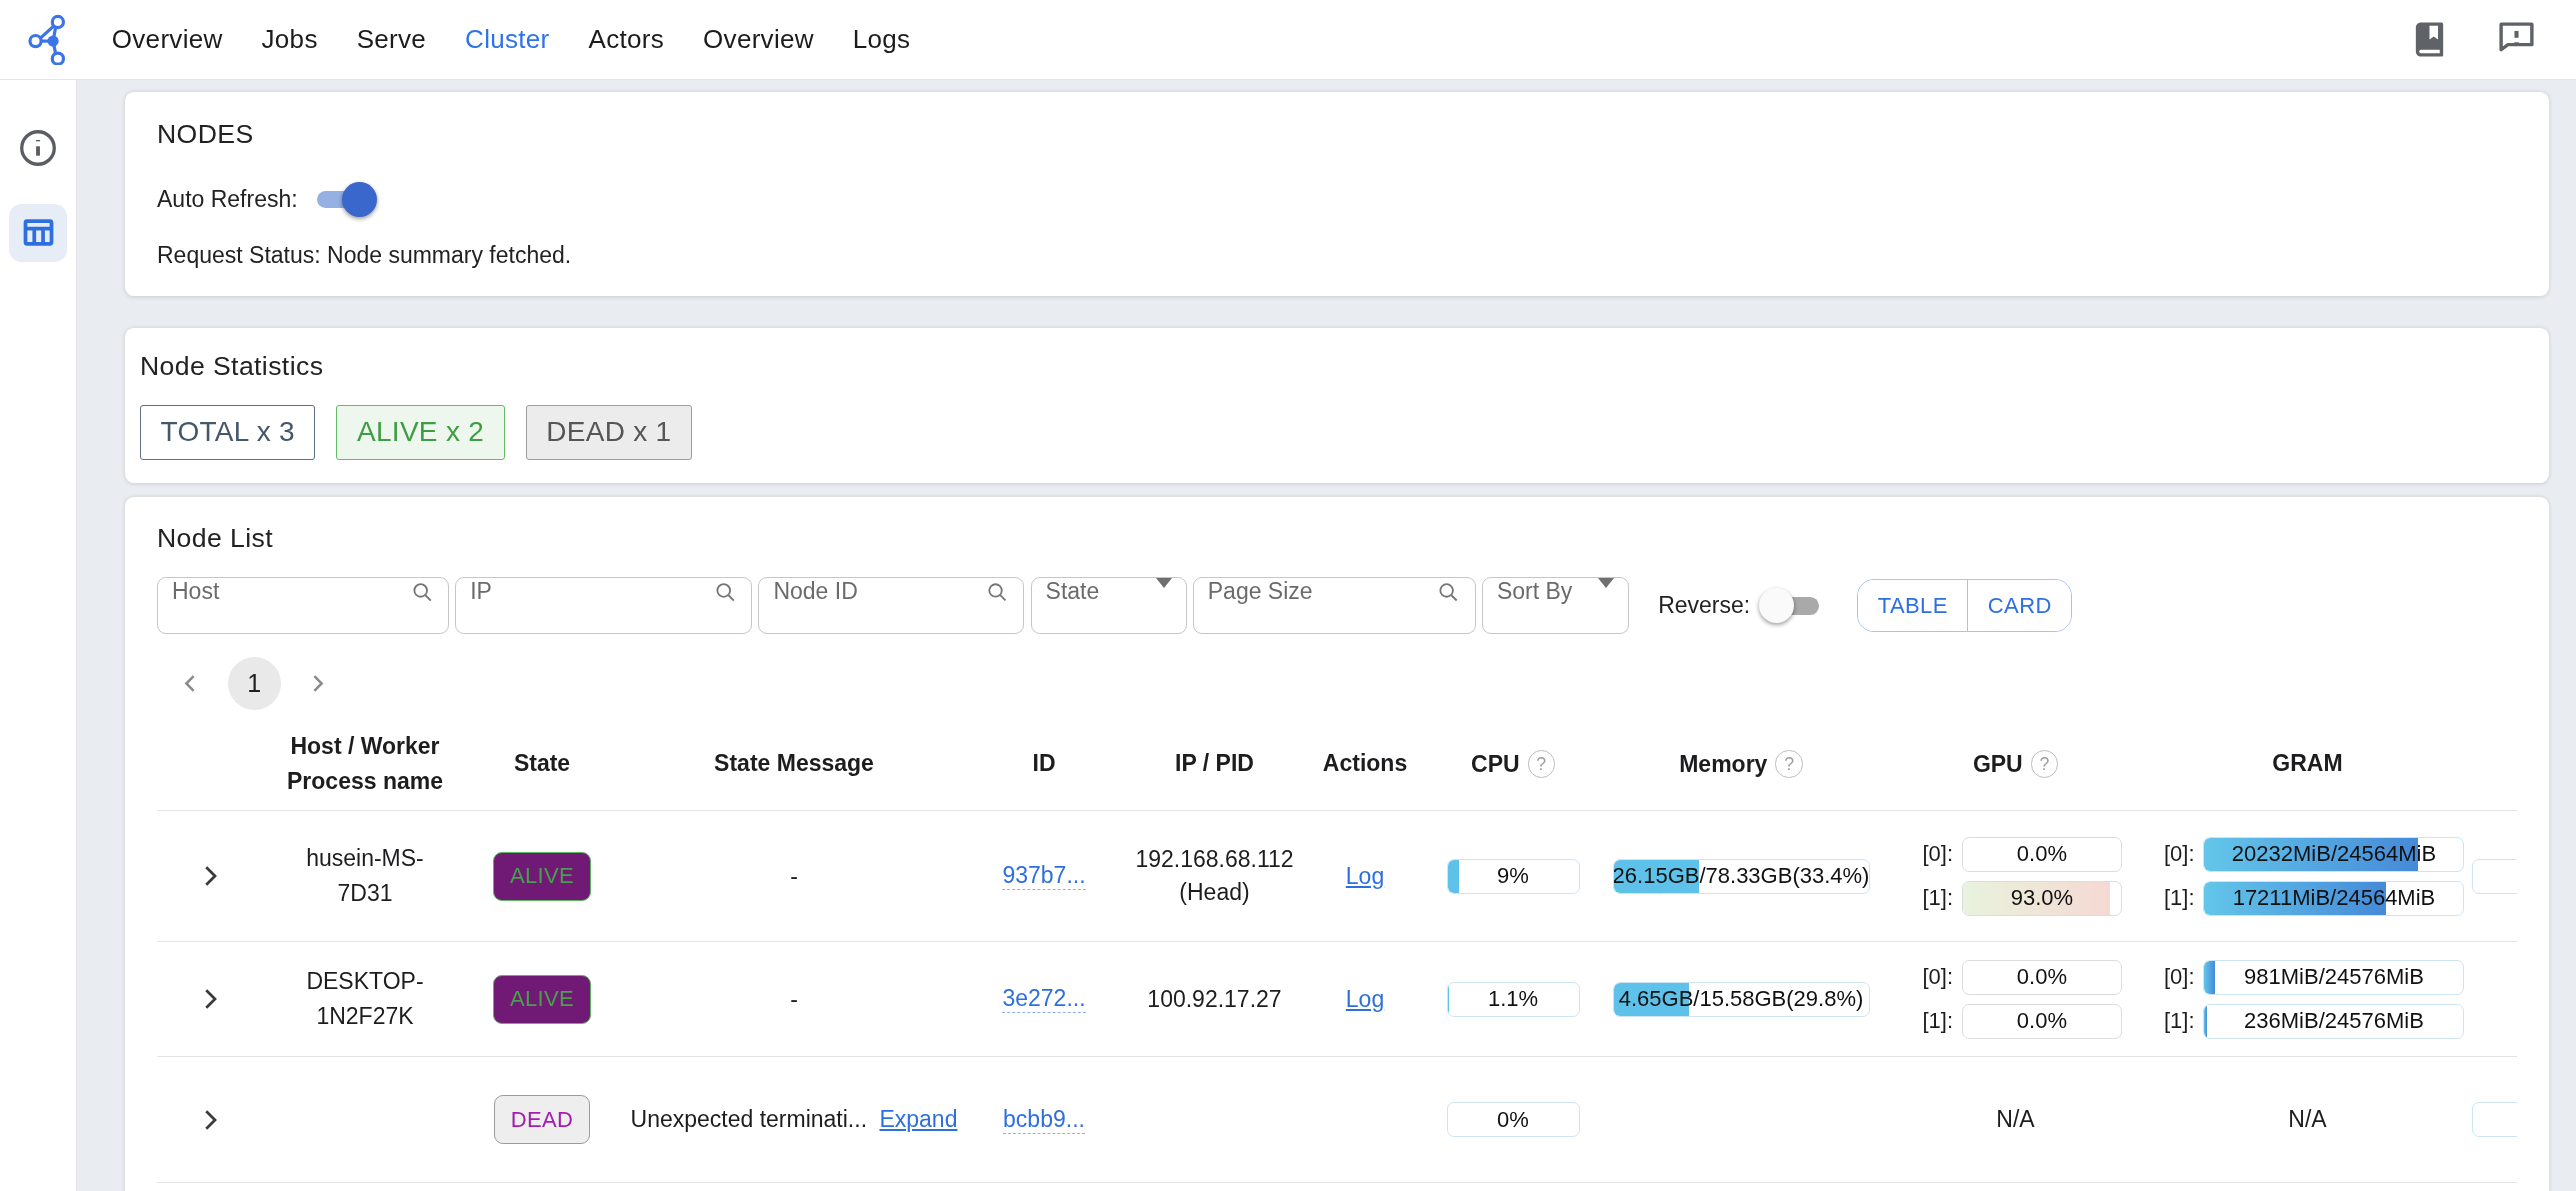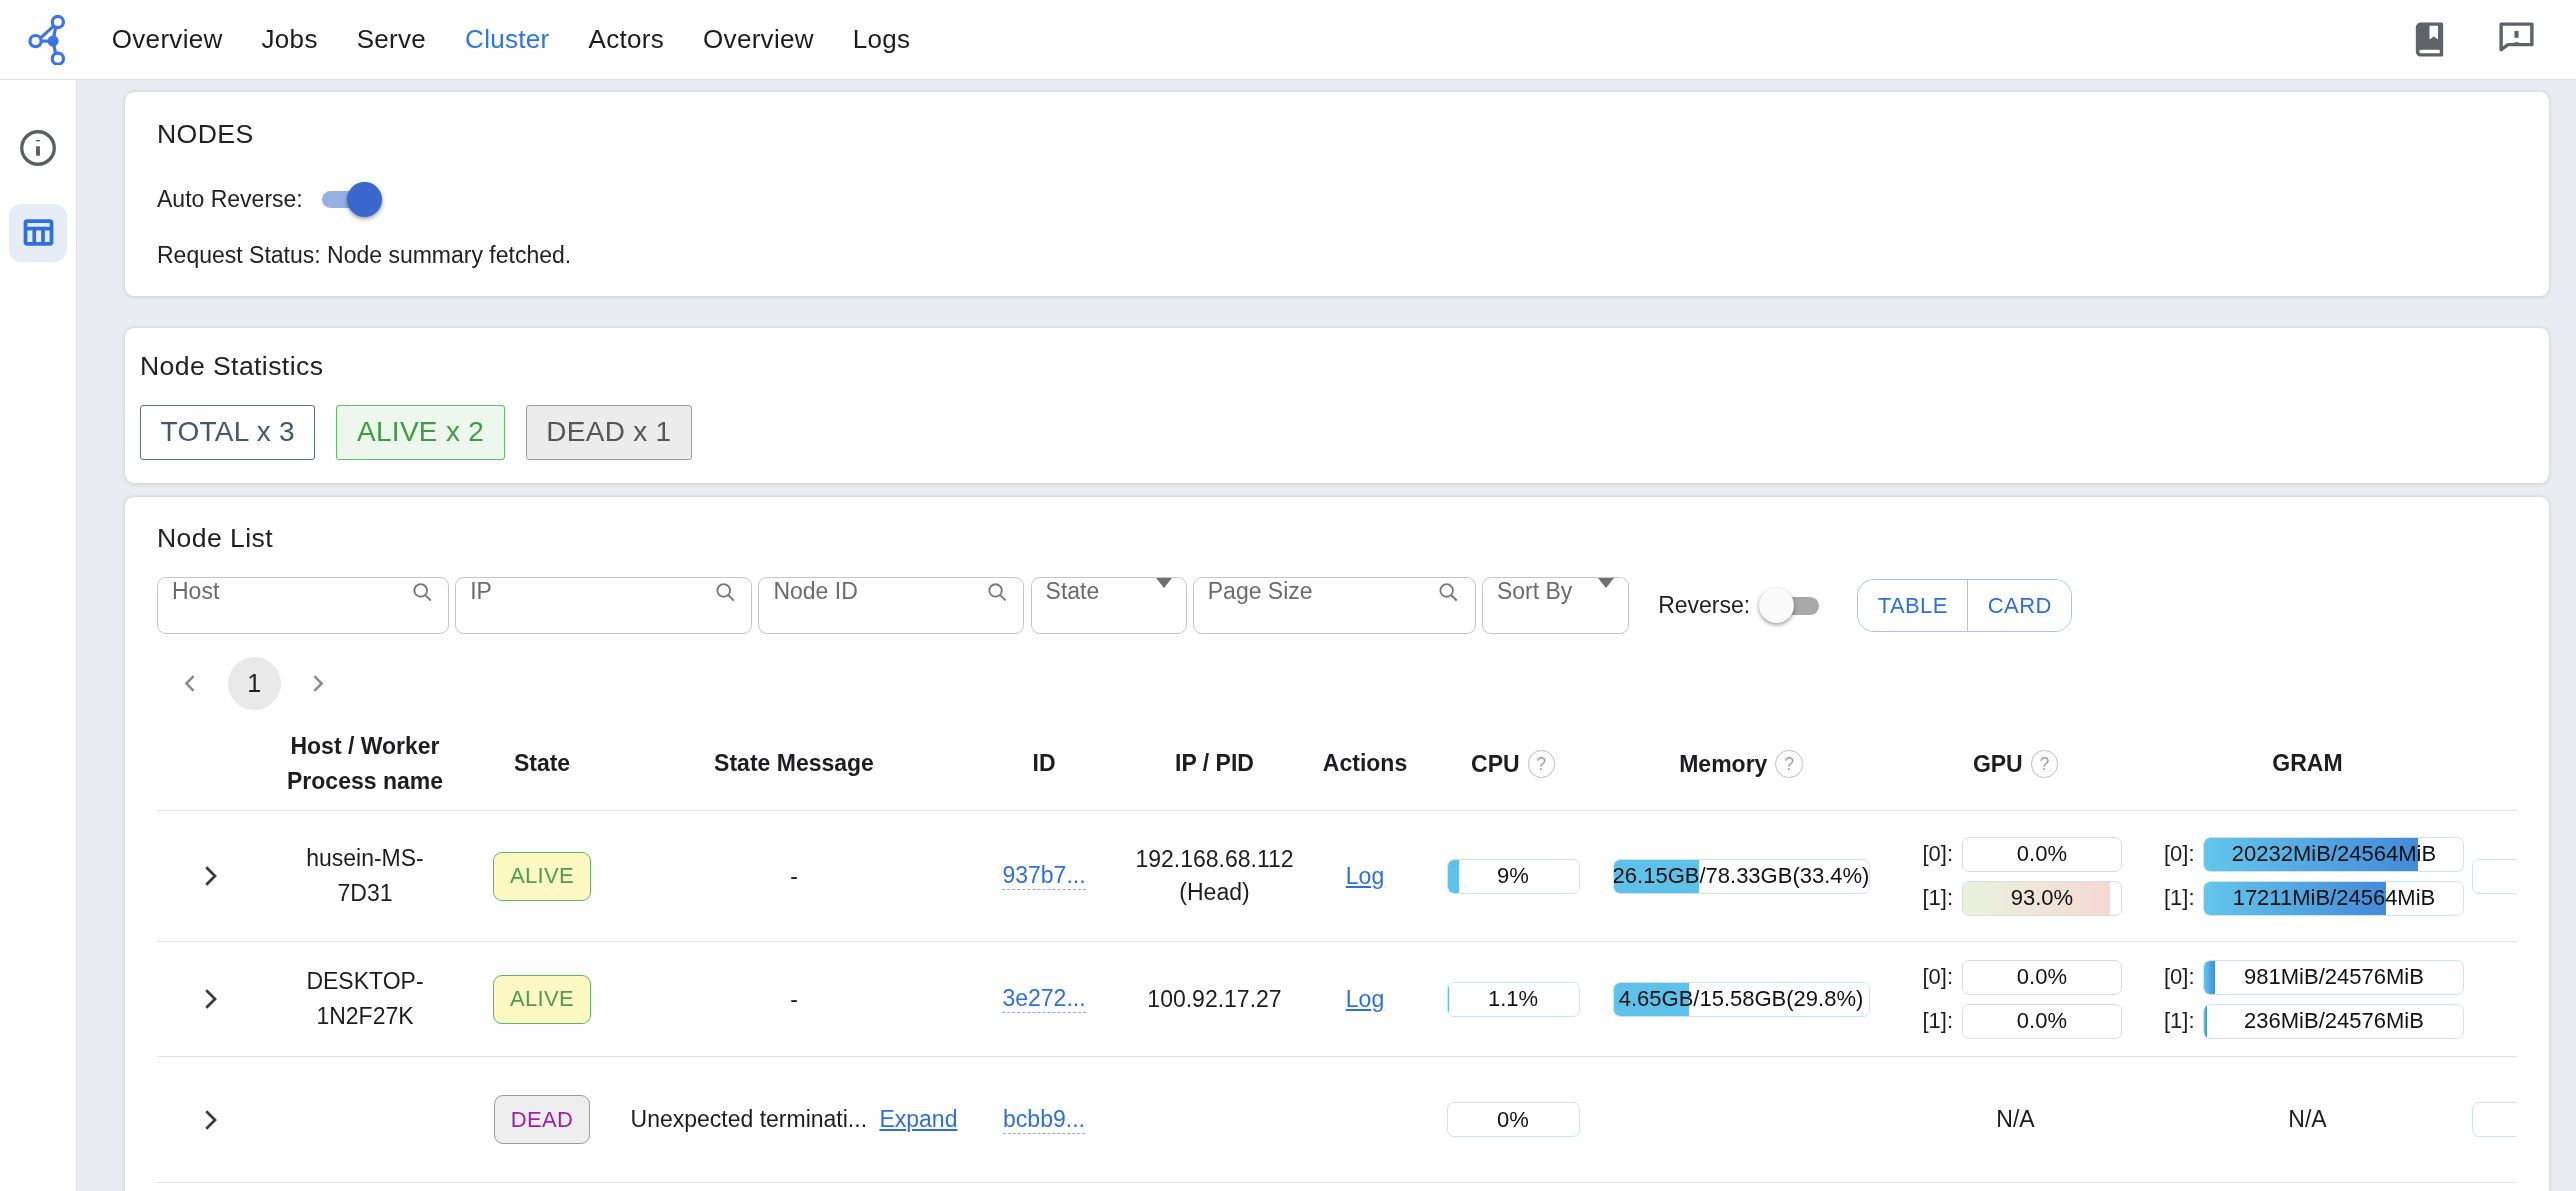--- a/index.html
+++ b/index.html
@@ -81,21 +81,21 @@
   .c-exp{width:106px}.c-host{width:204px}.c-state{width:150px}.c-msg{width:354px}.c-id{width:146px}
   .c-ip{width:195px}.c-act{width:106px}.c-cpu{width:190px}.c-mem{width:266px}.c-gpu{width:283px}
   .c-gram{width:301px}.c-obj{width:177px}
   .hlabel{display:flex;align-items:center;column-gap:8px;line-height:1.5}
   .help{width:27.4px;height:27.4px;border-radius:50%;border:1.8px solid #bdbdbd;color:#9e9e9e;font-size:17.7px;
     font-weight:400;display:inline-flex;align-items:center;justify-content:center;cursor:pointer;flex:none;background:#fff}
   .r1{min-height:131px}.r2{min-height:115px}.r3{min-height:126px}
   .expand-btn{background:none;border:none;cursor:pointer;display:flex;align-items:center;justify-content:center}
   .host-name{max-width:168px;line-height:1.55;word-break:normal}
   .tchip{font-size:22px;padding:10.6px 16px;border-radius:8.9px;border:1.8px solid;letter-spacing:0.3px}
-  .tchip.alive{color:#4a9e4e;border-color:#5db761;background:#fef9c3}
+  .tchip.alive{color:#4a9e4e;border-color:#5db761;background:#701a75}
   .tchip.dead{color:#a21caf;border-color:#9b9b9b;background:#eee}
   a.id-link{color:#2e6fe0;text-decoration:none;border-bottom:1.8px dashed rgba(46,111,224,.55);cursor:pointer}
   a.plain-link{color:#2e6fe0;text-decoration:underline;cursor:pointer}
   .ip-lines{line-height:1.45}
   .msg-inline{flex-direction:row !important;column-gap:12.4px}
 
   
   .bar{position:relative;height:35px;background:#fff;border:1.8px solid #cde5f3;border-radius:7px;
     display:flex;align-items:center;justify-content:center;font-size:22px;overflow:hidden;color:#111}
   .bar-cpu{width:133px}.bar-mem{width:257px}.bar-gpu{width:160px}.bar-gram{width:261px}.bar-obj{width:150px}
@@ -169,21 +169,21 @@
         <line x1="14.8" y1="9.6" x2="14.8" y2="19"></line>
       </svg>
     </button>
   </aside>
 
   <main class="content">
 
     <section class="card" id="nodes-card">
       <h3 class="card-title">NODES</h3>
       <div class="ar-row">
-        <span class="body-text">Auto Reverse:</span>
+        <span class="body-text">Auto Refresh:</span>
         <span class="switch on">
           <span class="track"></span>
             <span class="thumb"></span>
         </span>
       </div>
       <div class="body-text">Request Status: Node summary fetched.</div>
     </section>
 
     <section class="card" id="stats-card">
       <h3 class="card-title">Node Statistics</h3>

